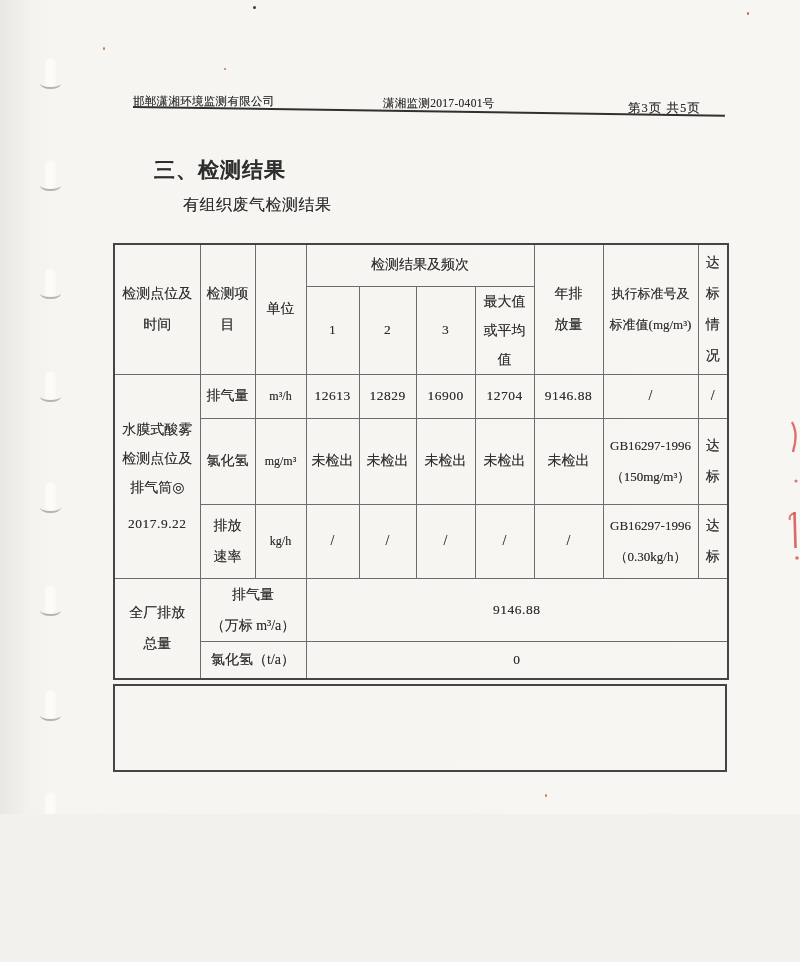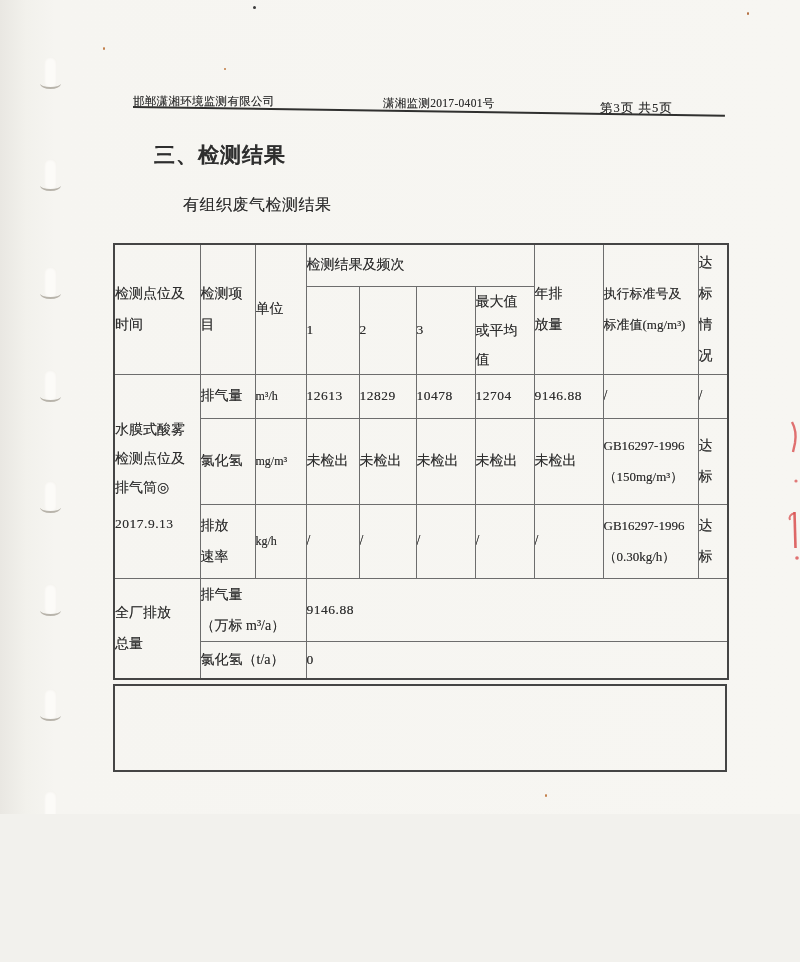--- a/index.html
+++ b/index.html
@@ -11,34 +11,34 @@
     color:#2e2e2e;
     text-shadow:0 0 0.5px rgba(46,46,46,0.55);
   }
   
   .hole-slot{position:absolute;left:44px;width:13px;height:32px;background:#fcfbf8;border-radius:6px;box-shadow:inset 0 0 3px #ecead f4;}
   .hole-slot{box-shadow:inset 0 0 3px #eceae4;}
   .hole-arc{position:absolute;left:40px;width:21px;height:9px;border-bottom:2px solid #a9a49a;border-radius:0 0 55% 55%;opacity:.8;}
   
   .hdr-company{position:absolute;left:133px;top:94px;font-size:11.5px;letter-spacing:.3px;}
   .hdr-doc{position:absolute;left:362px;top:96px;font-size:11.5px;letter-spacing:.3px;margin-left:21px;}
-  .hdr-page{position:absolute;left:600px;top:100px;font-size:12.5px;letter-spacing:1px;}
+  .hdr-page{position:absolute;left:628px;top:100px;font-size:12.5px;letter-spacing:1px;}
   .hdr-rule{position:absolute;left:133px;top:106px;width:592px;height:0;border-top:2px solid #30302f;transform:rotate(0.85deg);transform-origin:left top;}
   
-  .sec-title{position:absolute;left:154px;top:141px;font-size:21px;font-weight:bold;letter-spacing:1px;}
+  .sec-title{position:absolute;left:154px;top:156px;font-size:21px;font-weight:bold;letter-spacing:1px;}
   .sec-subtitle{position:absolute;left:183px;top:195px;font-size:16px;letter-spacing:.5px;}
   
   table.results{
     position:absolute;left:113px;top:243px;width:614px;
     border-collapse:collapse;table-layout:fixed;
     border:2px solid #454545;
     font-size:14px;
   }
   table.results td{
-    border:1px solid #6d6d6d;text-align:left;vertical-align:middle;padding:0;
+    border:1px solid #6d6d6d;text-align:center;vertical-align:middle;padding:0;
     overflow:hidden;
   }
   tr.hA{height:42px;} tr.hB{height:88px;}
   tr.d1{height:44px;} tr.d2{height:86px;} tr.d3{height:74px;}
   tr.d4{height:63px;} tr.d5{height:38px;padding-left:12px;}
   td .ln{line-height:31px;}
   td .ln29{line-height:29px;}
   .num{font-size:13.5px;letter-spacing:.5px;}
   .unit{font-size:12px;}
   .std{font-size:13px;}
@@ -135,27 +135,27 @@
         <div class="ln29">最大值</div>
         <div class="ln29">或平均</div>
         <div class="ln29">值</div>
       </td>
     </tr>
     <tr class="d1">
       <td rowspan="3">
         <div class="ln29">水膜式酸雾</div>
         <div class="ln29">检测点位及</div>
         <div class="ln29">排气筒◎</div>
-        <div class="ln29 site-date num">2017.9.13</div>
+        <div class="ln29 site-date num">2017.9.22</div>
       </td>
       <td>排气量</td>
       <td class="unit">m³/h</td>
       <td class="num">12613</td>
       <td class="num">12829</td>
-      <td class="num">10478</td>
+      <td class="num">16900</td>
       <td class="num">12704</td>
       <td class="num">9146.88</td>
       <td>/</td>
       <td>/</td>
     </tr>
     <tr class="d2">
       <td>氯化氢</td>
       <td class="unit">mg/m³</td>
       <td>未检出</td>
       <td>未检出</td>

